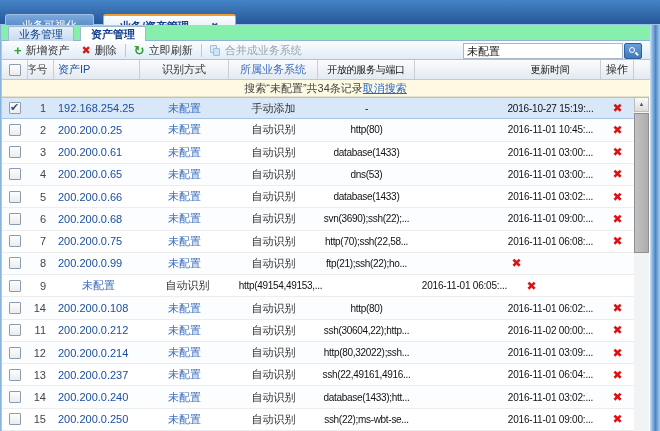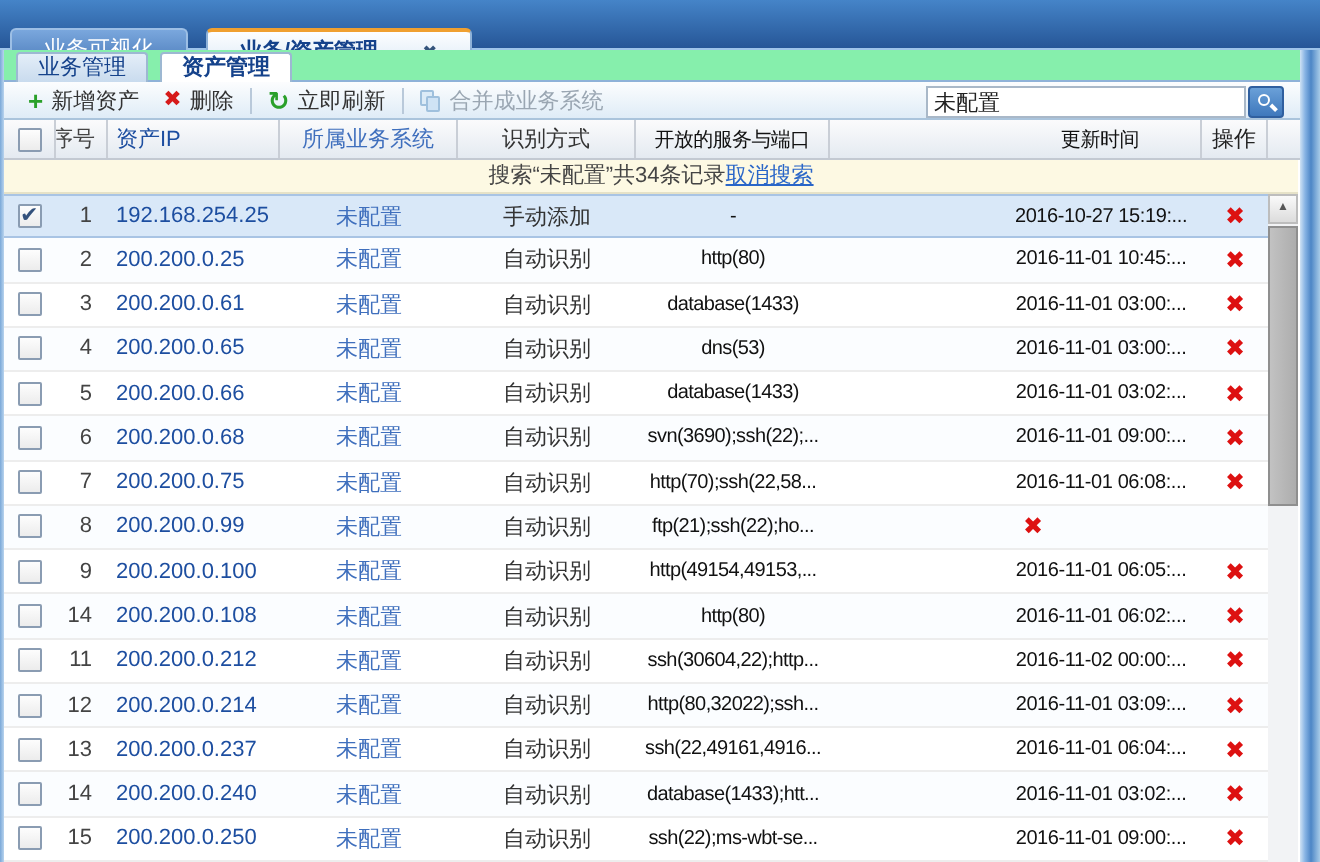--- a/index.html
+++ b/index.html
@@ -152,22 +152,22 @@
     </div>
   </div>
 
   <div class="grid">
     <div class="ghead">
       <div class="cell c-check">
         <span class="checkbox"></span>
       </div>
       <div class="cell c-num">序号</div>
       <div class="cell c-ip">资产IP</div>
+      <div class="cell c-method">识别方式</div>
       <div class="cell c-sys">所属业务系统</div>
-      <div class="cell c-method">识别方式</div>
       <div class="cell c-svc">开放的服务与端口</div>
       <div class="cell c-remark">备注</div>
       <div class="cell c-time">更新时间</div>
       <div class="cell c-op">操作</div>
       <div class="cell spacer"></div>
     </div>
 
     <div class="banner">
       <span>搜索“未配置”共34条记录</span><a>取消搜索</a>
     </div>
@@ -290,21 +290,20 @@
     <div class="cell c-remark">-</div>
     <div class="cell c-op">
       <span class="del-x">✖</span>
     </div>
   </div>
         <div class="grow">
     <div class="cell c-check">
       <span class="checkbox"></span>
     </div>
     <div class="cell c-num">9</div>
-    <div class="cell c-ip">200.200.0.100</div>
     <div class="cell c-sys">未配置</div>
     <div class="cell c-method">自动识别</div>
     <div class="cell c-svc">http(49154,49153,...</div>
     <div class="cell c-remark">-</div>
     <div class="cell c-time">2016-11-01 06:05:...</div>
     <div class="cell c-op">
       <span class="del-x">✖</span>
     </div>
   </div>
         <div class="grow alt">

